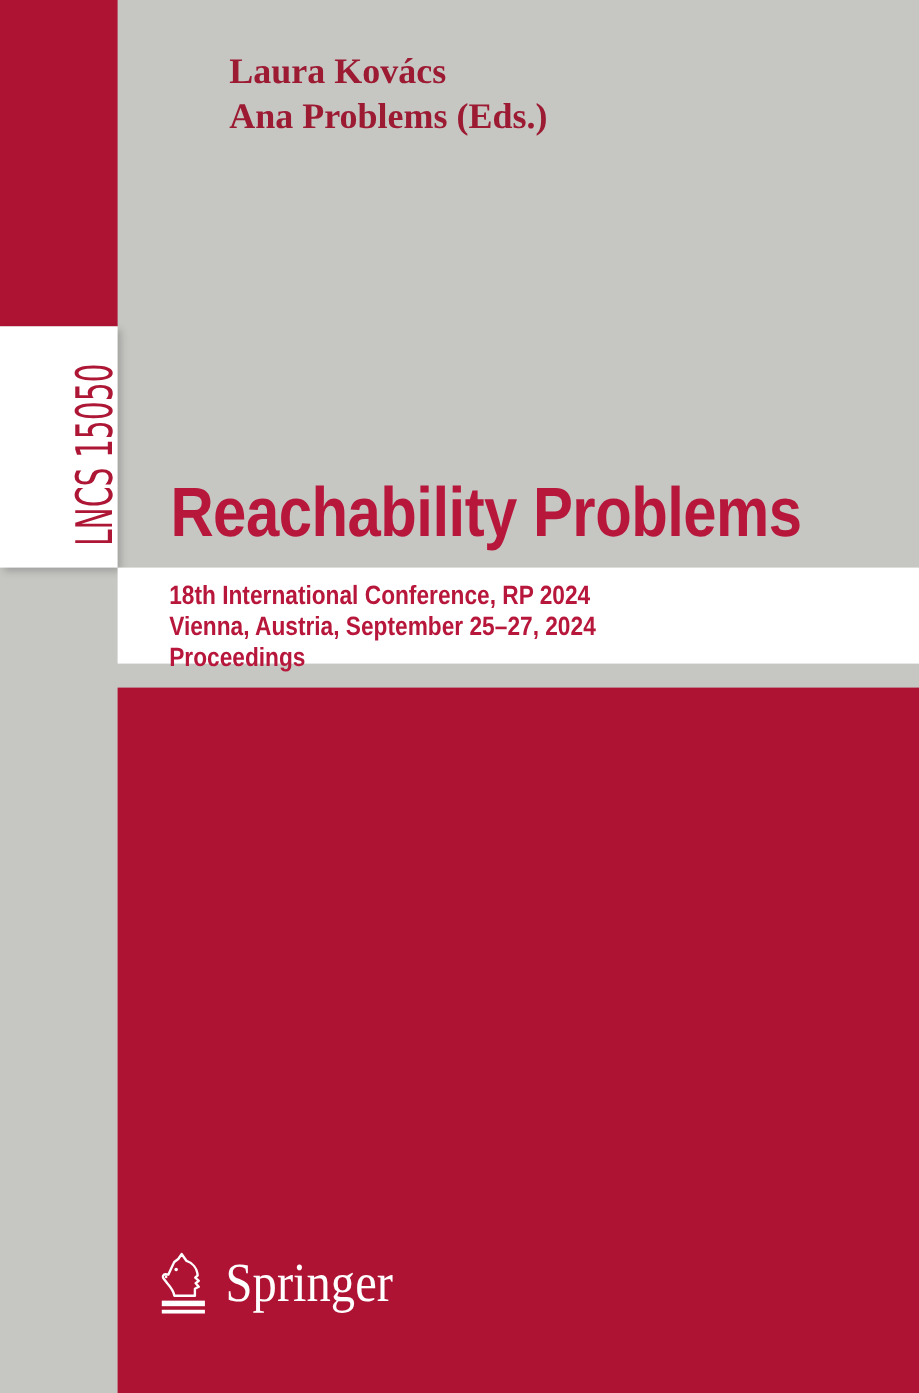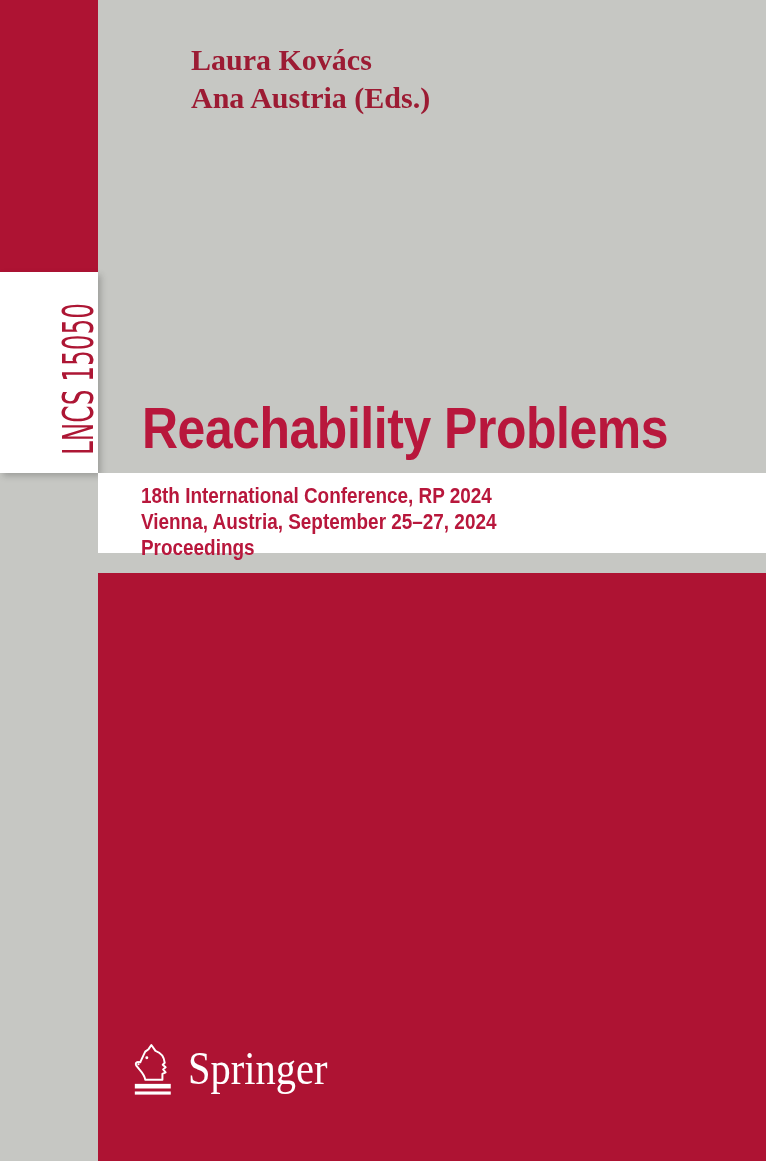--- a/index.html
+++ b/index.html
@@ -87,21 +87,21 @@
 <div class="cover">
 
   <div class="top-left-red"></div>
 
   <div class="series-panel">
     <span class="series-label">LNCS 15050</span>
   </div>
 
   <div class="editors">
     <span>Laura Kovács</span>
-    <span>Ana Austria (Eds.)</span>
+    <span>Ana Problems (Eds.)</span>
   </div>
 
   <h1 class="book-title">Reachability Problems</h1>
 
   <div class="subtitle-band">
     <div class="subtitle">
       <span class="sub-line">18th International Conference, RP 2024</span>
       <span class="sub-line">Vienna, Austria, September 25–27, 2024</span>
       <span class="sub-line">Proceedings</span>
     </div>

